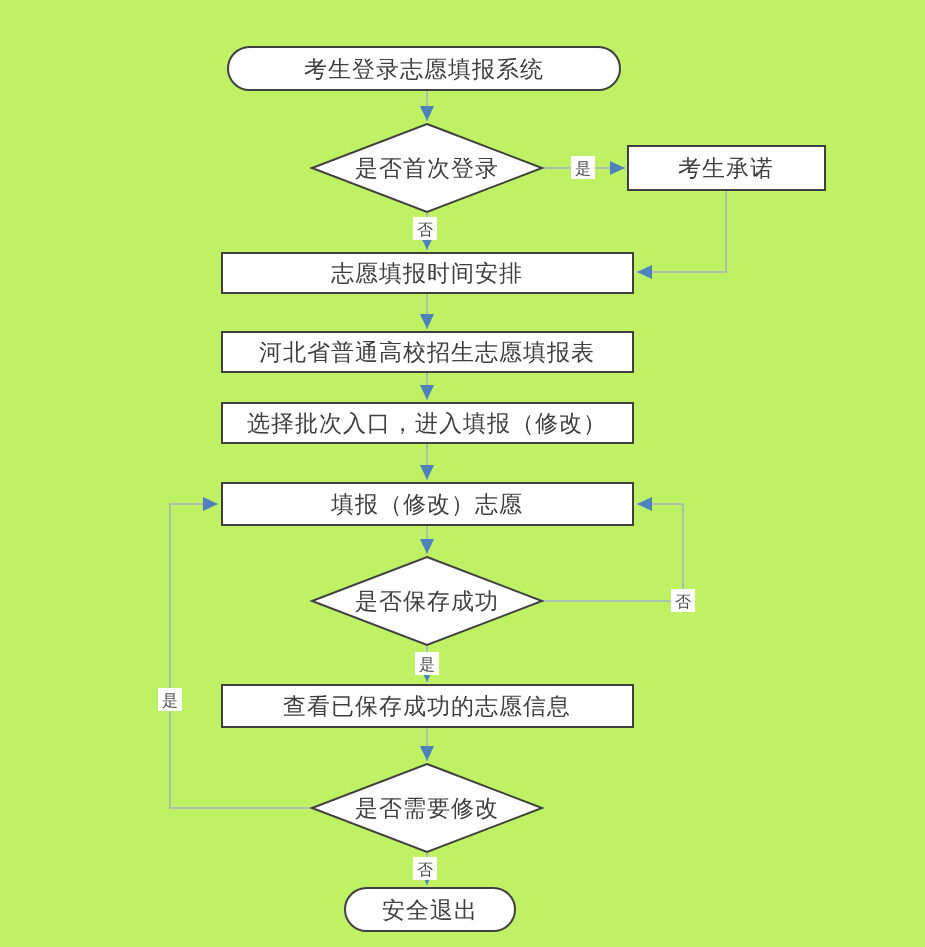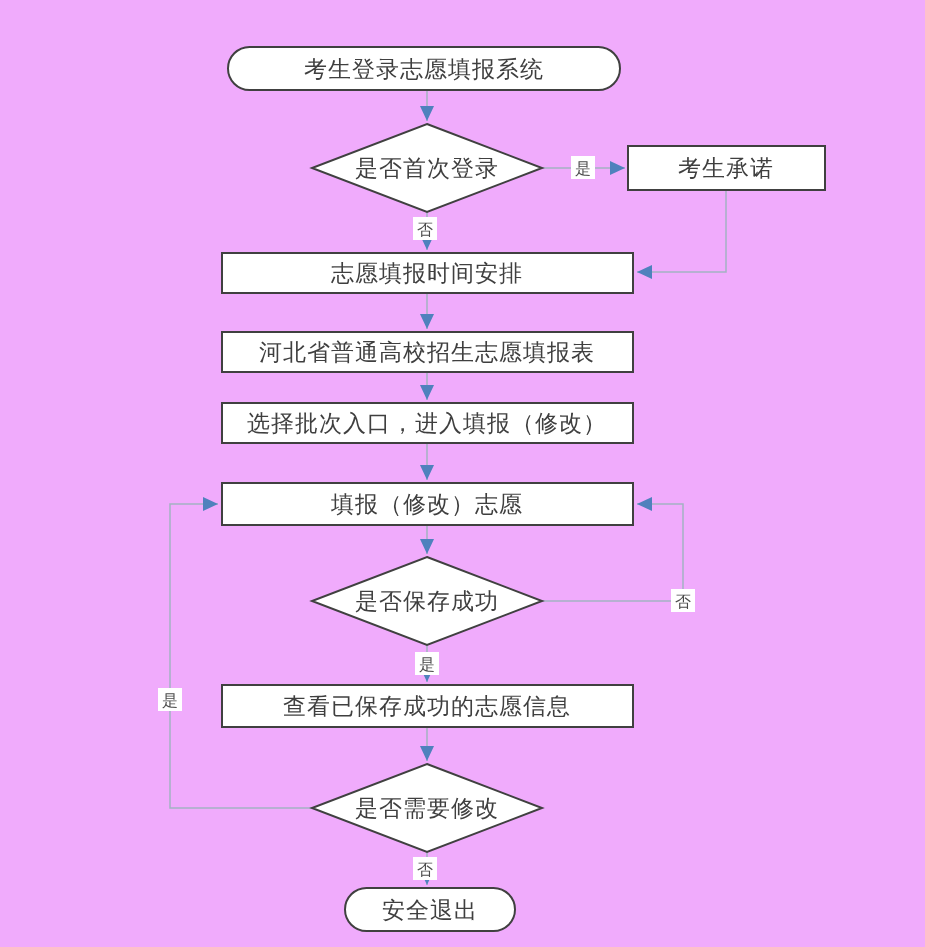--- a/index.html
+++ b/index.html
@@ -7,21 +7,21 @@
     padding: 0;
     background: #ffffff;
     width: 925px;
     height: 947px;
     overflow: hidden;
   }
   .canvas {
     position: relative;
     width: 925px;
     height: 947px;
-    background: #f0abfc;
+    background: #bef264;
     font-family: "Liberation Serif", "DejaVu Serif", serif;
   }
   .shape {
     fill: #ffffff;
     stroke: #404040;
     stroke-width: 2;
   }
   .conn {
     fill: none;
     stroke: #a3b2c2;

